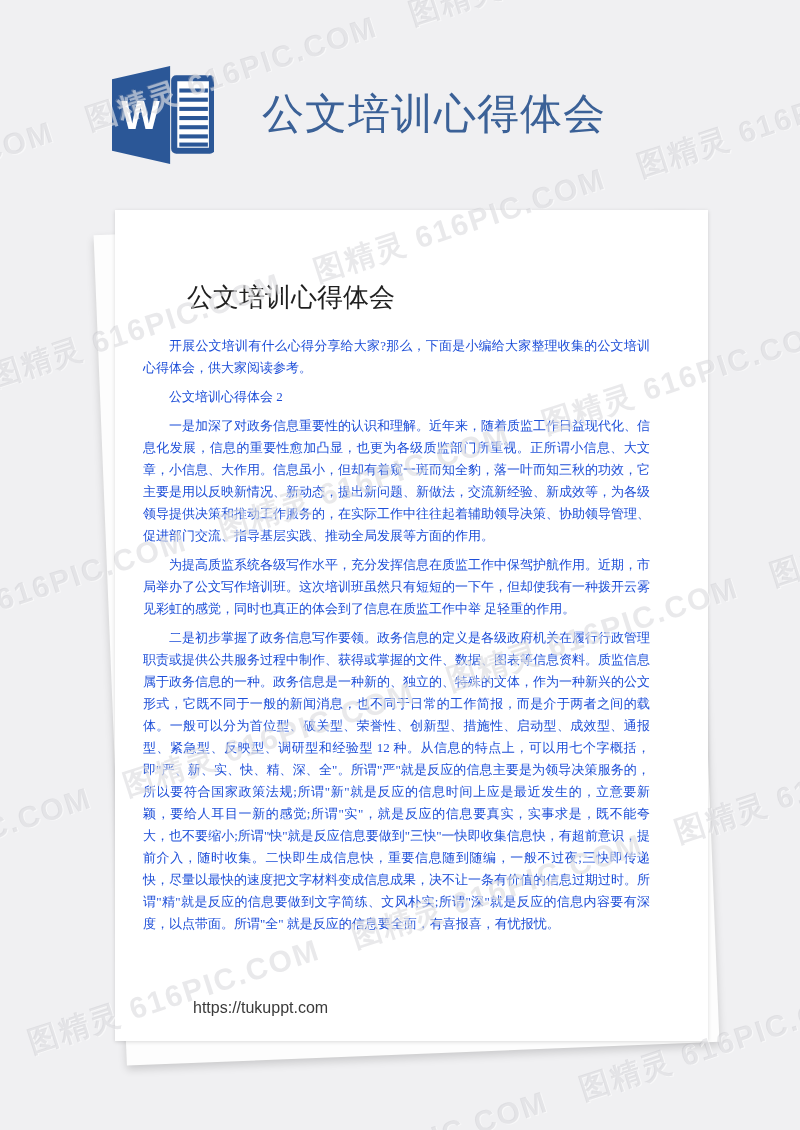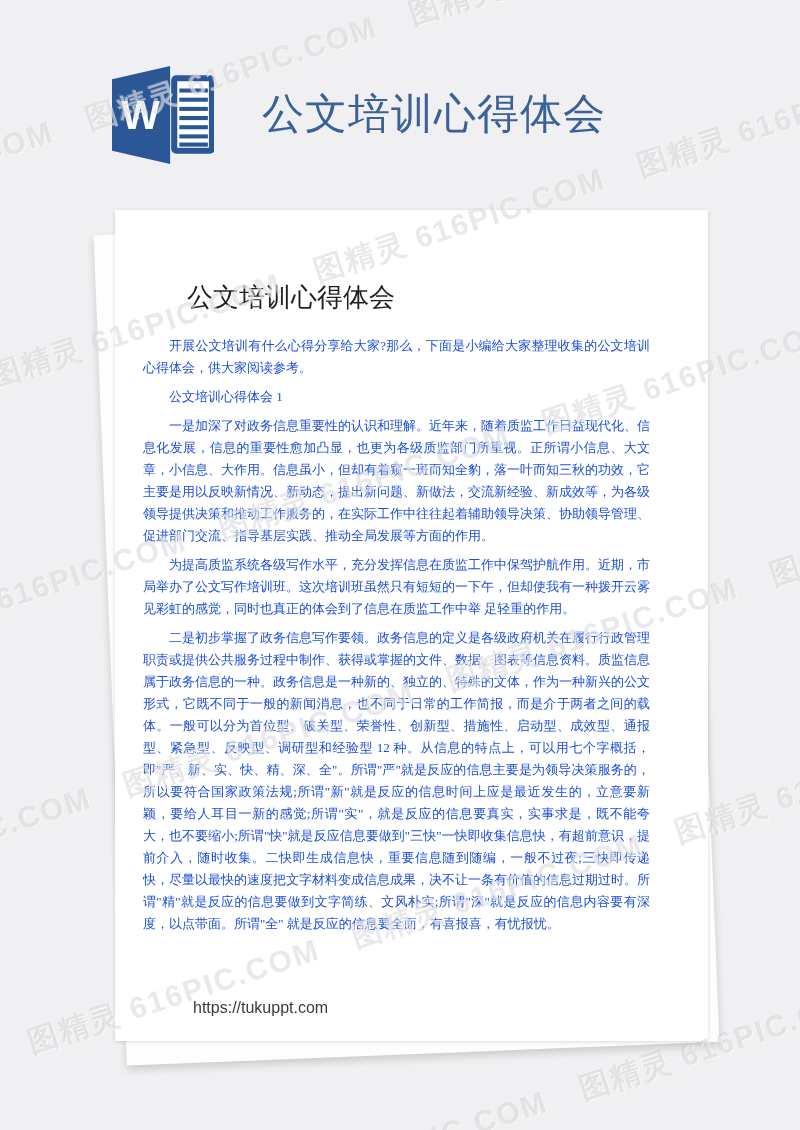--- a/index.html
+++ b/index.html
@@ -93,21 +93,21 @@
 </div>
 <div class="header-title">公文培训心得体会</div>
 
 <div class="page-back"></div>
 
 <div class="page">
   <div class="doc-content">
     <h1 class="doc-title">公文培训心得体会</h1>
 
   <p class="para">开展公文培训有什么心得分享给大家?那么，下面是小编给大家整理收集的公文培训心得体会，供大家阅读参考。</p>
-      <p class="para">公文培训心得体会 1</p>
+      <p class="para">公文培训心得体会 2</p>
       <p class="para">一是加深了对政务信息重要性的认识和理解。近年来，随着质监工作日益现代化、信息化发展，信息的重要性愈加凸显，也更为各级质监部门所重视。正所谓小信息、大文章，小信息、大作用。信息虽小，但却有着窥一斑而知全豹，落一叶而知三秋的功效，它主要是用以反映新情况、新动态，提出新问题、新做法，交流新经验、新成效等，为各级领导提供决策和推动工作服务的，在实际工作中往往起着辅助领导决策、协助领导管理、促进部门交流、指导基层实践、推动全局发展等方面的作用。</p>
       <p class="para">为提高质监系统各级写作水平，充分发挥信息在质监工作中保驾护航作用。近期，市局举办了公文写作培训班。这次培训班虽然只有短短的一下午，但却使我有一种拨开云雾见彩虹的感觉，同时也真正的体会到了信息在质监工作中举 足轻重的作用。</p>
       <p class="para">二是初步掌握了政务信息写作要领。政务信息的定义是各级政府机关在履行行政管理职责或提供公共服务过程中制作、获得或掌握的文件、数据、图表等信息资料。质监信息属于政务信息的一种。政务信息是一种新的、独立的、特殊的文体，作为一种新兴的公文形式，它既不同于一般的新闻消息，也不同于日常的工作简报，而是介于两者之间的载体。一般可以分为首位型、破关型、荣誉性、创新型、措施性、启动型、成效型、通报型、紧急型、反映型、调研型和经验型 12 种。从信息的特点上，可以用七个字概括，即"严、新、实、快、精、深、全"。所谓"严"就是反应的信息主要是为领导决策服务的，所以要符合国家政策法规;所谓"新"就是反应的信息时间上应是最近发生的，立意要新颖，要给人耳目一新的感觉;所谓"实"，就是反应的信息要真实，实事求是，既不能夸大，也不要缩小;所谓"快"就是反应信息要做到"三快"一快即收集信息快，有超前意识，提前介入，随时收集。二快即生成信息快，重要信息随到随编，一般不过夜;三快即传递快，尽量以最快的速度把文字材料变成信息成果，决不让一条有价值的信息过期过时。所谓"精"就是反应的信息要做到文字简练、文风朴实;所谓"深"就是反应的信息内容要有深度，以点带面。所谓"全" 就是反应的信息要全面，有喜报喜，有忧报忧。</p>
     </div>
   <div class="doc-footer">https://tukuppt.com</div>
 </div>
 
 <div class="wm-layer">
     <span class="wm-tile" style="left: 170px; top: 215px;">图精灵 616PIC.COM</span>
     <span class="wm-tile" style="left: 510px; top: 215px;">图精灵 616PIC.COM</span>

